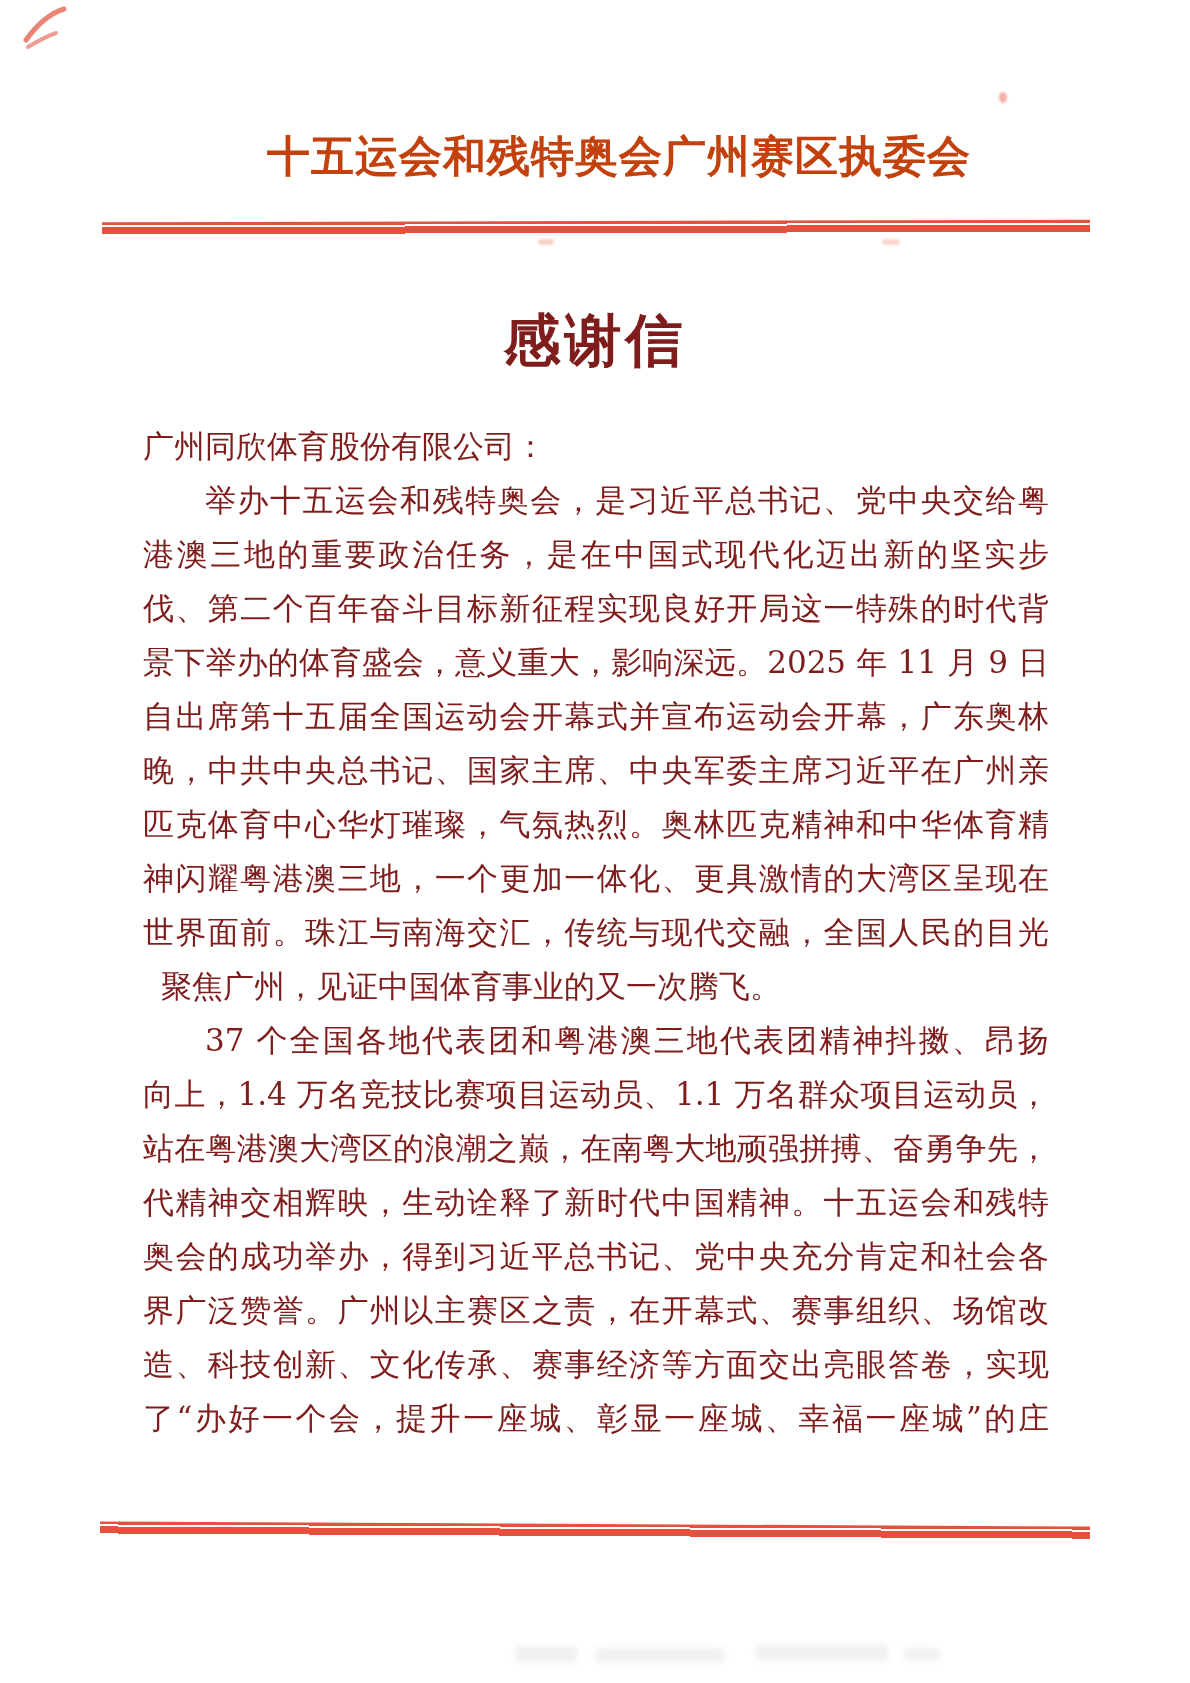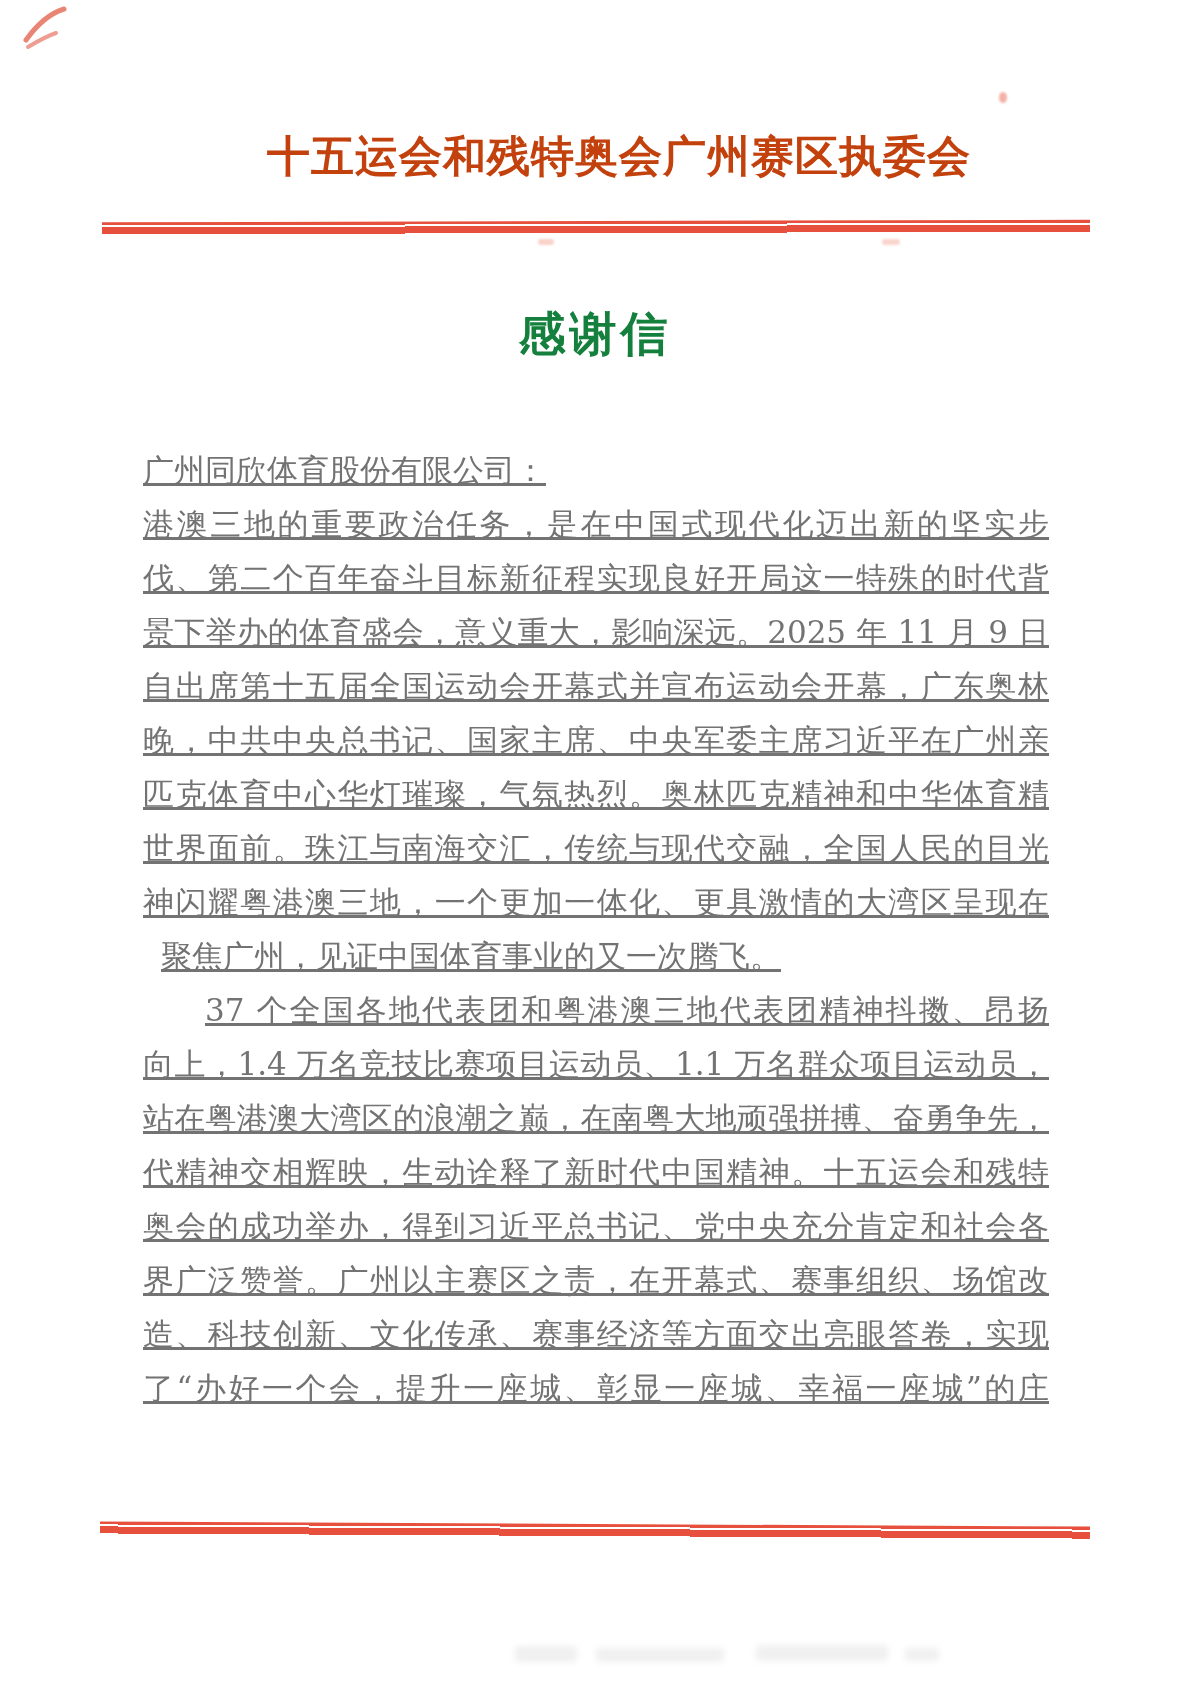--- a/index.html
+++ b/index.html
@@ -40,34 +40,33 @@
   .rule.header { top: 221px; transform: rotate(-0.15deg); }
   .rule.footer { top: 1524px; left: 100px; width: 990px; transform: rotate(0.3deg); }
 
   
   .doc-title {
     position: absolute;
     top: 303px;
     left: 0;
     width: 100%;
     text-align: center;
-    font-size: 47px;
+    font-size: 57px;
     font-weight: bold;
-    color: #15803d;
+    color: #7f1d1d;
     letter-spacing: 4px;
   }
 
   
   .letter-body {
     position: absolute;
-    top: 443px;
+    top: 419px;
     left: 143px;
     width: 906px;
-    color: #737373;
-    text-decoration: underline;
+    color: #7f1d1d;
   }
   .salutation {
     font-size: 31px;
     line-height: 54px;
     height: 54px;
     text-align: left;
     white-space: nowrap;
   }
   .bline {
     font-size: 31px;
@@ -120,28 +119,29 @@
   <div class="artifact ghost ghost-4"></div>
 
   <div class="letterhead-title">十五运会和残特奥会广州赛区执委会</div>
   <div class="rule header"></div>
 
   <div class="doc-title">感谢信</div>
 
   <div class="letter-body">
     <div class="salutation">广州同欣体育股份有限公司：</div>
     <div>
+        <div class="bline indent">举办十五运会和残特奥会，是习近平总书记、党中央交给粤</div>
         <div class="bline">港澳三地的重要政治任务，是在中国式现代化迈出新的坚实步</div>
         <div class="bline">伐、第二个百年奋斗目标新征程实现良好开局这一特殊的时代背</div>
         <div class="bline">景下举办的体育盛会，意义重大，影响深远。2025 年 11 月 9 日</div>
         <div class="bline">自出席第十五届全国运动会开幕式并宣布运动会开幕，广东奥林</div>
         <div class="bline">晚，中共中央总书记、国家主席、中央军委主席习近平在广州亲</div>
         <div class="bline">匹克体育中心华灯璀璨，气氛热烈。奥林匹克精神和中华体育精</div>
+        <div class="bline">神闪耀粤港澳三地，一个更加一体化、更具激情的大湾区呈现在</div>
         <div class="bline">世界面前。珠江与南海交汇，传统与现代交融，全国人民的目光</div>
-        <div class="bline">神闪耀粤港澳三地，一个更加一体化、更具激情的大湾区呈现在</div>
         <div class="bline short-last">聚焦广州，见证中国体育事业的又一次腾飞。</div>
         <div class="bline indent">37 个全国各地代表团和粤港澳三地代表团精神抖擞、昂扬</div>
         <div class="bline">向上，1.4 万名竞技比赛项目运动员、1.1 万名群众项目运动员，</div>
         <div class="bline">站在粤港澳大湾区的浪潮之巅，在南粤大地顽强拼搏、奋勇争先，</div>
         <div class="bline">代精神交相辉映，生动诠释了新时代中国精神。十五运会和残特</div>
         <div class="bline">奥会的成功举办，得到习近平总书记、党中央充分肯定和社会各</div>
         <div class="bline">界广泛赞誉。广州以主赛区之责，在开幕式、赛事组织、场馆改</div>
         <div class="bline">造、科技创新、文化传承、赛事经济等方面交出亮眼答卷，实现</div>
         <div class="bline">了“办好一个会，提升一座城、彰显一座城、幸福一座城”的庄</div>
       </div>

